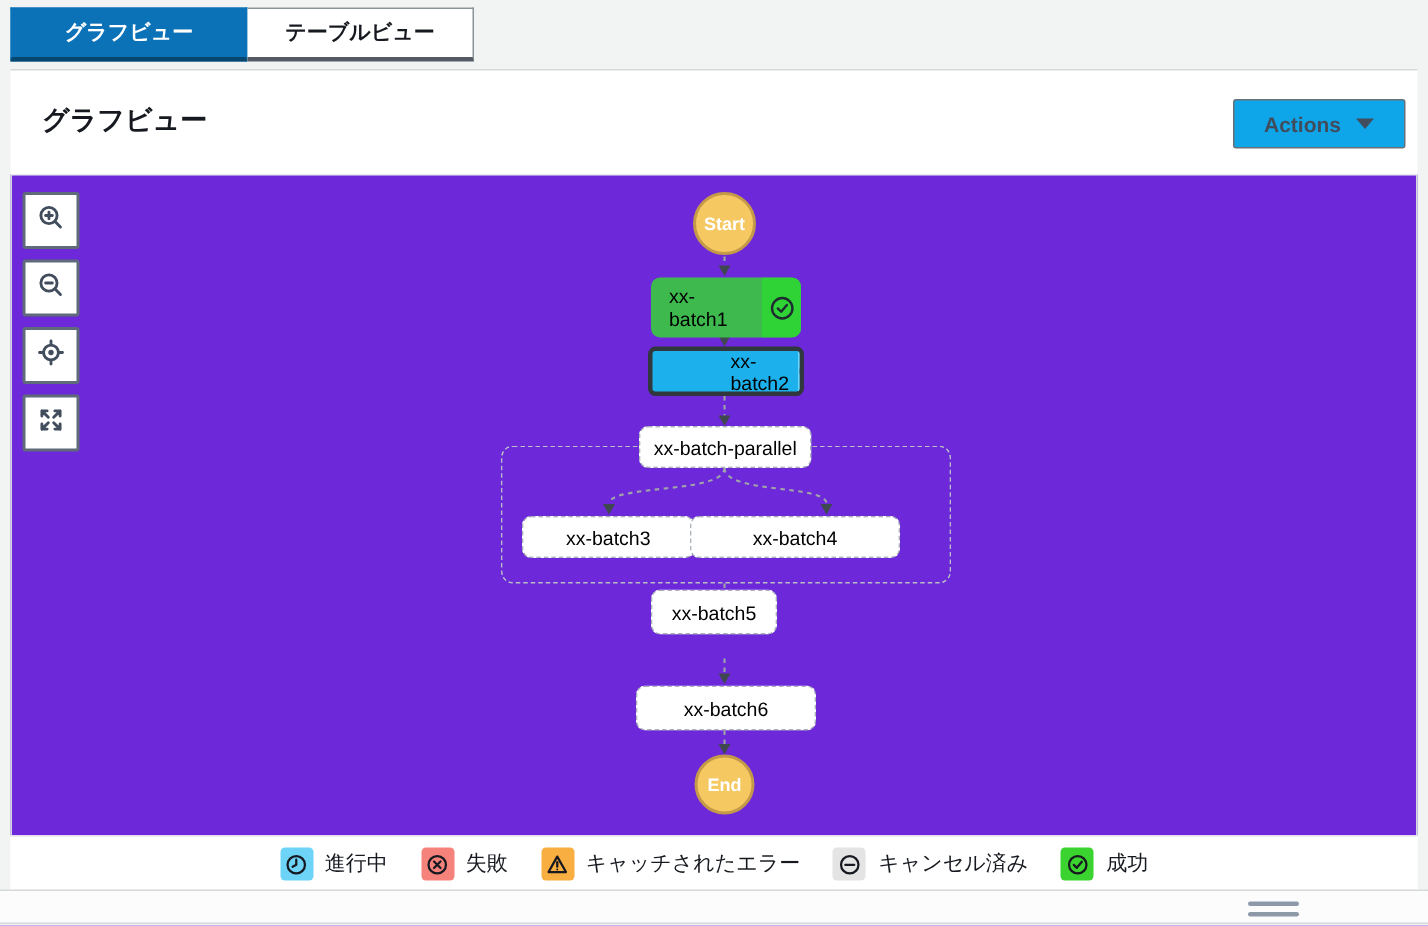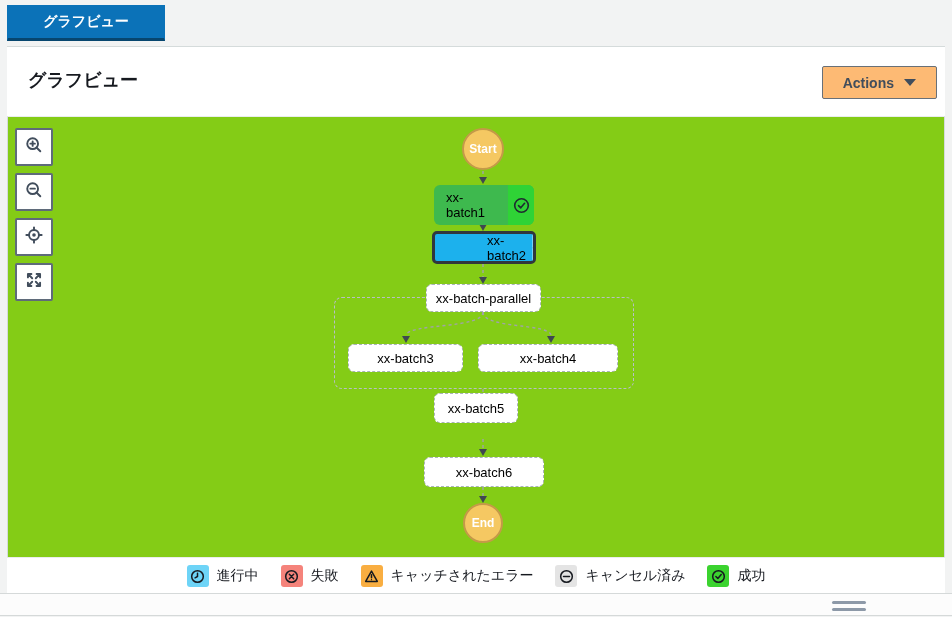--- a/index.html
+++ b/index.html
@@ -13,28 +13,28 @@
   .tab-active { width:158px; background:#0b72b8; color:#fff; border:1px solid #0b72b8;
                 border-bottom:3px solid #07466f; }
   .tab-inactive { width:151px; background:#fff; color:#16191f; border:1px solid #8a9499;
                   border-left:none; border-bottom:3px solid #545b64; }
 
   
   .panel { position:absolute; left:7px; top:46px; width:938px; height:547px;
            background:#fff; border-top:1px solid #d5dbdb; }
   .page-title { position:absolute; left:21px; top:21px; font-size:18px; font-weight:700; color:#16191f; }
   .actions-btn { position:absolute; right:8px; top:19px; height:33px; padding:0 20px;
-                 background:#fdba74; border:1px solid #687078; border-radius:2px;
+                 background:#0ea5e9; border:1px solid #687078; border-radius:2px;
                  display:flex; align-items:center; gap:10px; font-size:14px; font-weight:700;
                  color:#414d5c; cursor:pointer; }
   .caret { width:0; height:0; border-left:6px solid transparent; border-right:6px solid transparent;
            border-top:7px solid #414d5c; }
 
   
-  .canvas { position:absolute; left:0; top:69px; width:938px; height:441px; background:#84cc16;
+  .canvas { position:absolute; left:0; top:69px; width:938px; height:441px; background:#6d28d9;
             border-top:1px solid #eaeded; border-left:1px solid #d5dbdb; border-right:1px solid #d5dbdb; }
   .edges { position:absolute; left:0; top:0; width:938px; height:441px; }
 
   
   .gtoolbar { position:absolute; left:7px; top:11px; display:flex; flex-direction:column; gap:7px; }
   .tool-btn { width:38px; height:38px; background:#fff; border:2px solid #5f6b7a; border-radius:2px;
               display:flex; align-items:center; justify-content:center; cursor:pointer; }
   .tool-btn svg { stroke:#414d5c; fill:none; stroke-width:1.7; stroke-linecap:round; stroke-linejoin:round; }
 
   
@@ -79,20 +79,21 @@
                  display:flex; flex-direction:column; justify-content:space-between; }
   .drag-handle span { display:block; height:3px; border-radius:2px; background:#8d99a8; }
 </style>
 </head>
 <body>
 
 <div class="page">
 
   <div class="tabs">
     <div class="tab tab-active">グラフビュー</div>
+    <div class="tab tab-inactive">テーブルビュー</div>
   </div>
 
   <div class="panel">
 
     <div class="page-title">グラフビュー</div>
 
     <button class="actions-btn">
       <span>Actions</span>
       <span class="caret"></span>
     </button>
@@ -183,21 +184,21 @@
           </svg>
         </span>
       </div>
 
       <div class="parallel-box" style="left:326px; top:180px; width:300px; height:92px;"></div>
 
       <div class="dashed-node" style="left:418px; top:167px; width:115px; height:28px;">xx-batch-parallel</div>
 
       <div class="dashed-node" style="left:340px; top:227px; width:115px; height:28px;">xx-batch3</div>
 
-      <div class="dashed-node" style="left:470px; top:227px; width:140px; height:28px;">xx-batch4</div>
+      <div class="dashed-node" style="left:452px; top:227px; width:140px; height:28px;">xx-batch4</div>
 
       <div class="dashed-node" style="left:426px; top:276px; width:84px; height:30px;">xx-batch5</div>
 
       <div class="dashed-node" style="left:416px; top:340px; width:120px; height:30px;">xx-batch6</div>
 
       <div class="circle-node" style="left:455px; top:386px; width:40px; height:40px;">
         <span>End</span>
       </div>
 
     </div>

